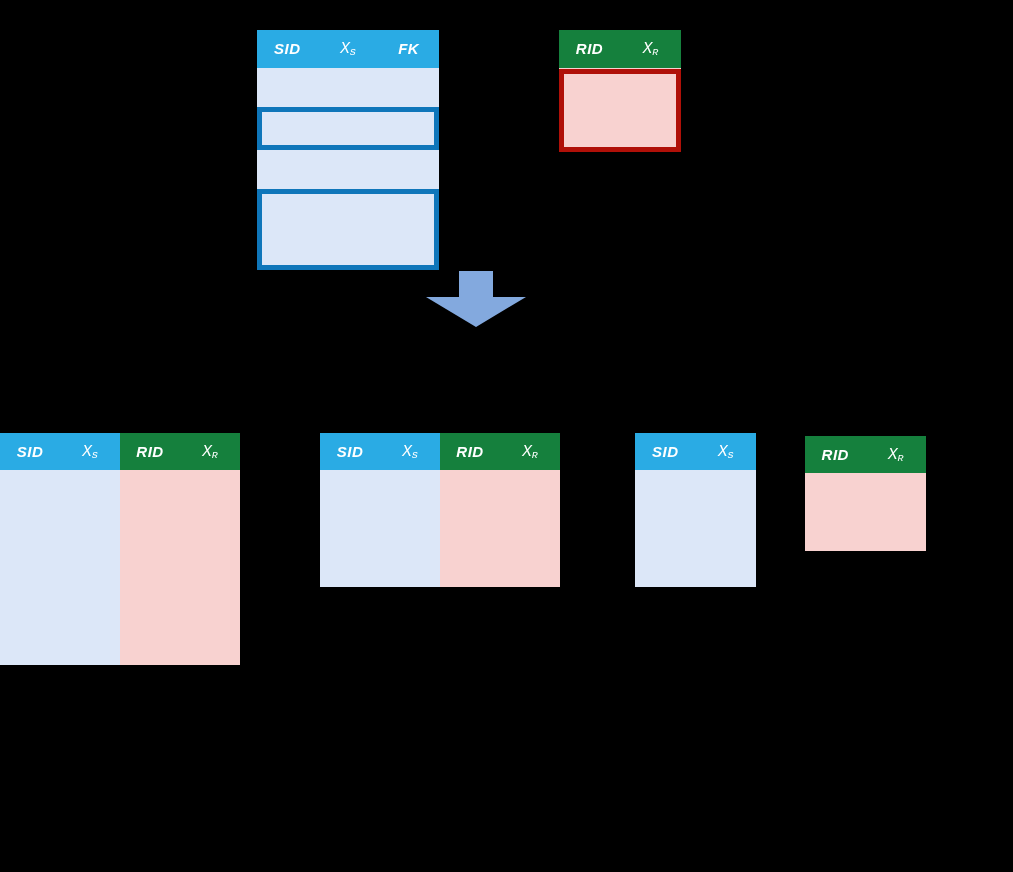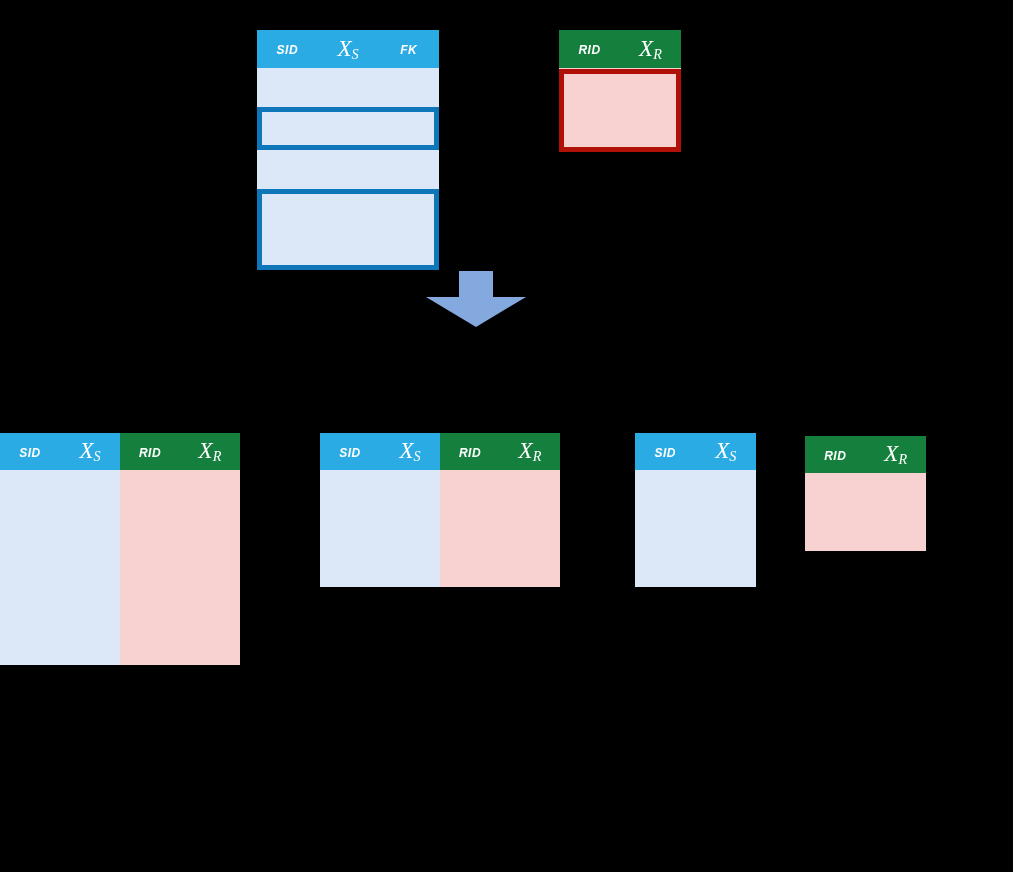--- a/index.html
+++ b/index.html
@@ -54,37 +54,37 @@
   .cell {
     border-right: 2px solid #ffffff;
     border-bottom: 2px solid #ffffff;
   }
   .cell:last-child { border-right: 0; }
   .cell.blue { background: #dce7f8; }
   .cell.red  { background: #f8d2d0; }
 
   
   .mathvar {
-    font-family: Liberation Serif, serif;
+    font-family: Liberation Mono, monospace;
     font-style: italic;
     font-weight: normal;
-    font-size: 23px;
+    font-size: 16px;
     line-height: 1;
     letter-spacing: 0;
   }
   .mathvar sub {
     font-size: 0.62em;
     vertical-align: -0.22em;
     font-style: italic;
   }
   .plainvar {
     font-family: "Liberation Sans", sans-serif;
     font-style: italic;
     font-weight: bold;
-    font-size: 12px;
+    font-size: 15px;
   }
 
   
   .hl {
     position: absolute;
     box-sizing: border-box;
     pointer-events: none;
   }
   .hl.blue { border: 5px solid #0f76ba; }
   .hl.red  { border: 5px solid #b01008; }

